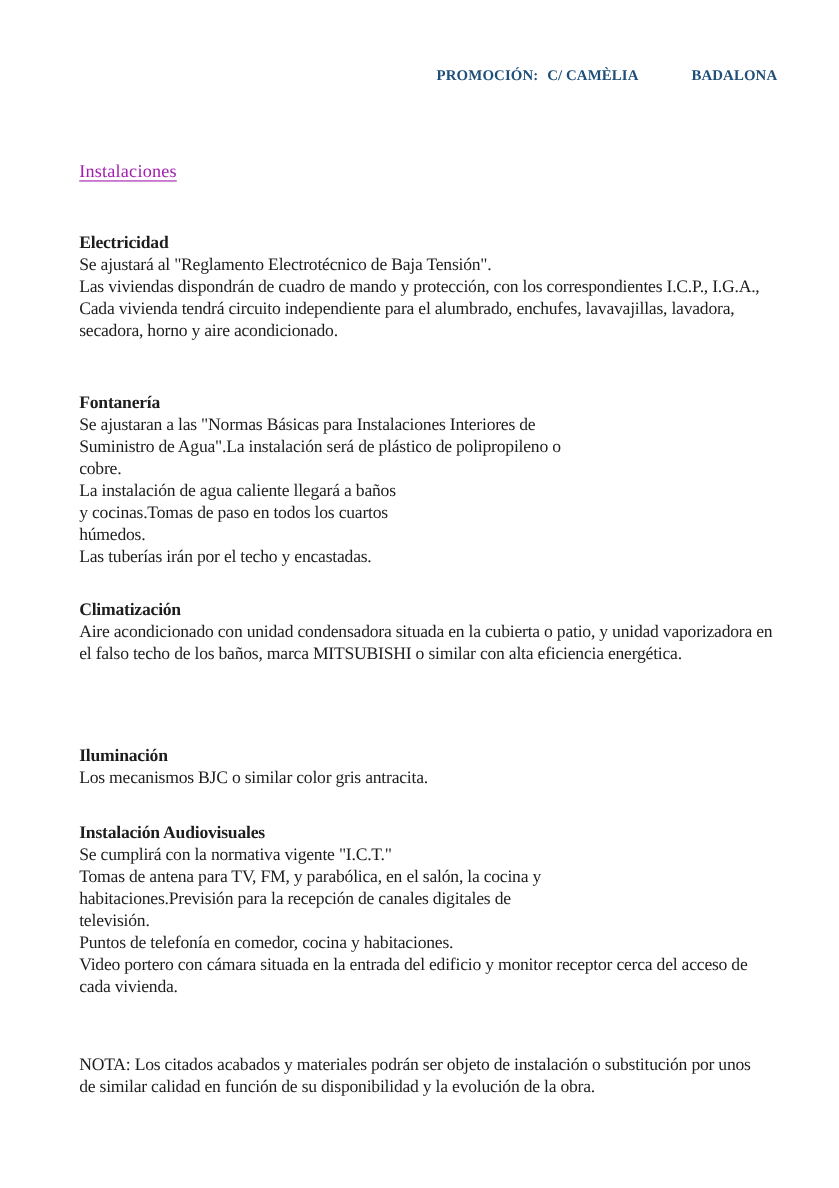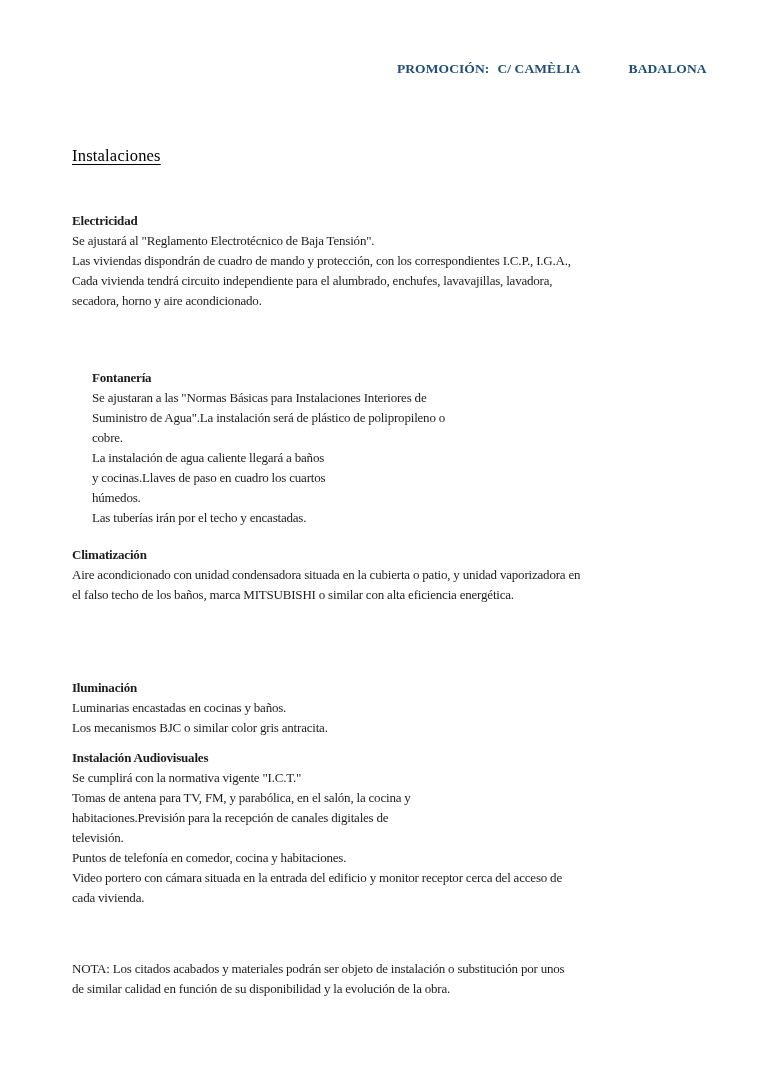--- a/index.html
+++ b/index.html
@@ -29,40 +29,40 @@
   .doc-header .label   { margin-right: 8px; }
   .doc-header .street  { margin-right: 48px; }
   .doc-title {
     position: absolute;
     left: 72px;
     top: 146px;
     font-size: 16.5px;
     text-decoration: underline;
     text-underline-offset: 3px;
     letter-spacing: 0.2px;
-    color: #000000;
+    color: #a21caf;
   }
   .sec {
     position: absolute;
     left: 72px;
     right: 20px;
-    font-size: 13px;
+    font-size: 16px;
     letter-spacing: -0.2px;
     line-height: 20px;
     color: #1d1d1d;
   }
   .sec .h {
     font-weight: bold;
     white-space: pre;
   }
   .sec .line {
     white-space: pre;
   }
   .sec-electricidad  { top: 211px; }
-  .sec-fontaneria    { top: 368px; margin-left: 20px; }
+  .sec-fontaneria    { top: 357px; }
   .sec-climatizacion { top: 545px; }
   .sec-iluminacion   { top: 678px; }
   .sec-audiovisuales { top: 748px; }
   .sec-nota          { top: 959px; }
 </style>
 </head>
 <body>
 
 <div class="page">
 
@@ -82,38 +82,37 @@
       </div>
   </section>
 
   <section class="sec sec-fontaneria">
     <div class="h">Fontanería</div>
     <div class="body">
         <div class="line">Se ajustaran a las "Normas Básicas para Instalaciones Interiores de</div>
         <div class="line">Suministro de Agua".La instalación será de plástico de polipropileno o</div>
         <div class="line">cobre.</div>
         <div class="line">La instalación de agua caliente llegará a baños</div>
-        <div class="line">y cocinas.Llaves de paso en cuadro los cuartos</div>
+        <div class="line">y cocinas.Tomas de paso en todos los cuartos</div>
         <div class="line">húmedos.</div>
         <div class="line">Las tuberías irán por el techo y encastadas.</div>
       </div>
   </section>
 
   <section class="sec sec-climatizacion">
     <div class="h">Climatización</div>
     <div class="body">
         <div class="line">Aire acondicionado con unidad condensadora situada en la cubierta o patio, y unidad vaporizadora en</div>
         <div class="line">el falso techo de los baños, marca MITSUBISHI o similar con alta eficiencia energética.</div>
       </div>
   </section>
 
   <section class="sec sec-iluminacion">
     <div class="h">Iluminación</div>
     <div class="body">
-        <div class="line">Luminarias encastadas en cocinas y baños.</div>
         <div class="line">Los mecanismos BJC o similar color gris antracita.</div>
       </div>
   </section>
 
   <section class="sec sec-audiovisuales">
     <div class="h">Instalación Audiovisuales</div>
     <div class="body">
         <div class="line">Se cumplirá con la normativa vigente "I.C.T."</div>
         <div class="line">Tomas de antena para TV, FM, y parabólica, en el salón, la cocina y</div>
         <div class="line">habitaciones.Previsión para la recepción de canales digitales de</div>

